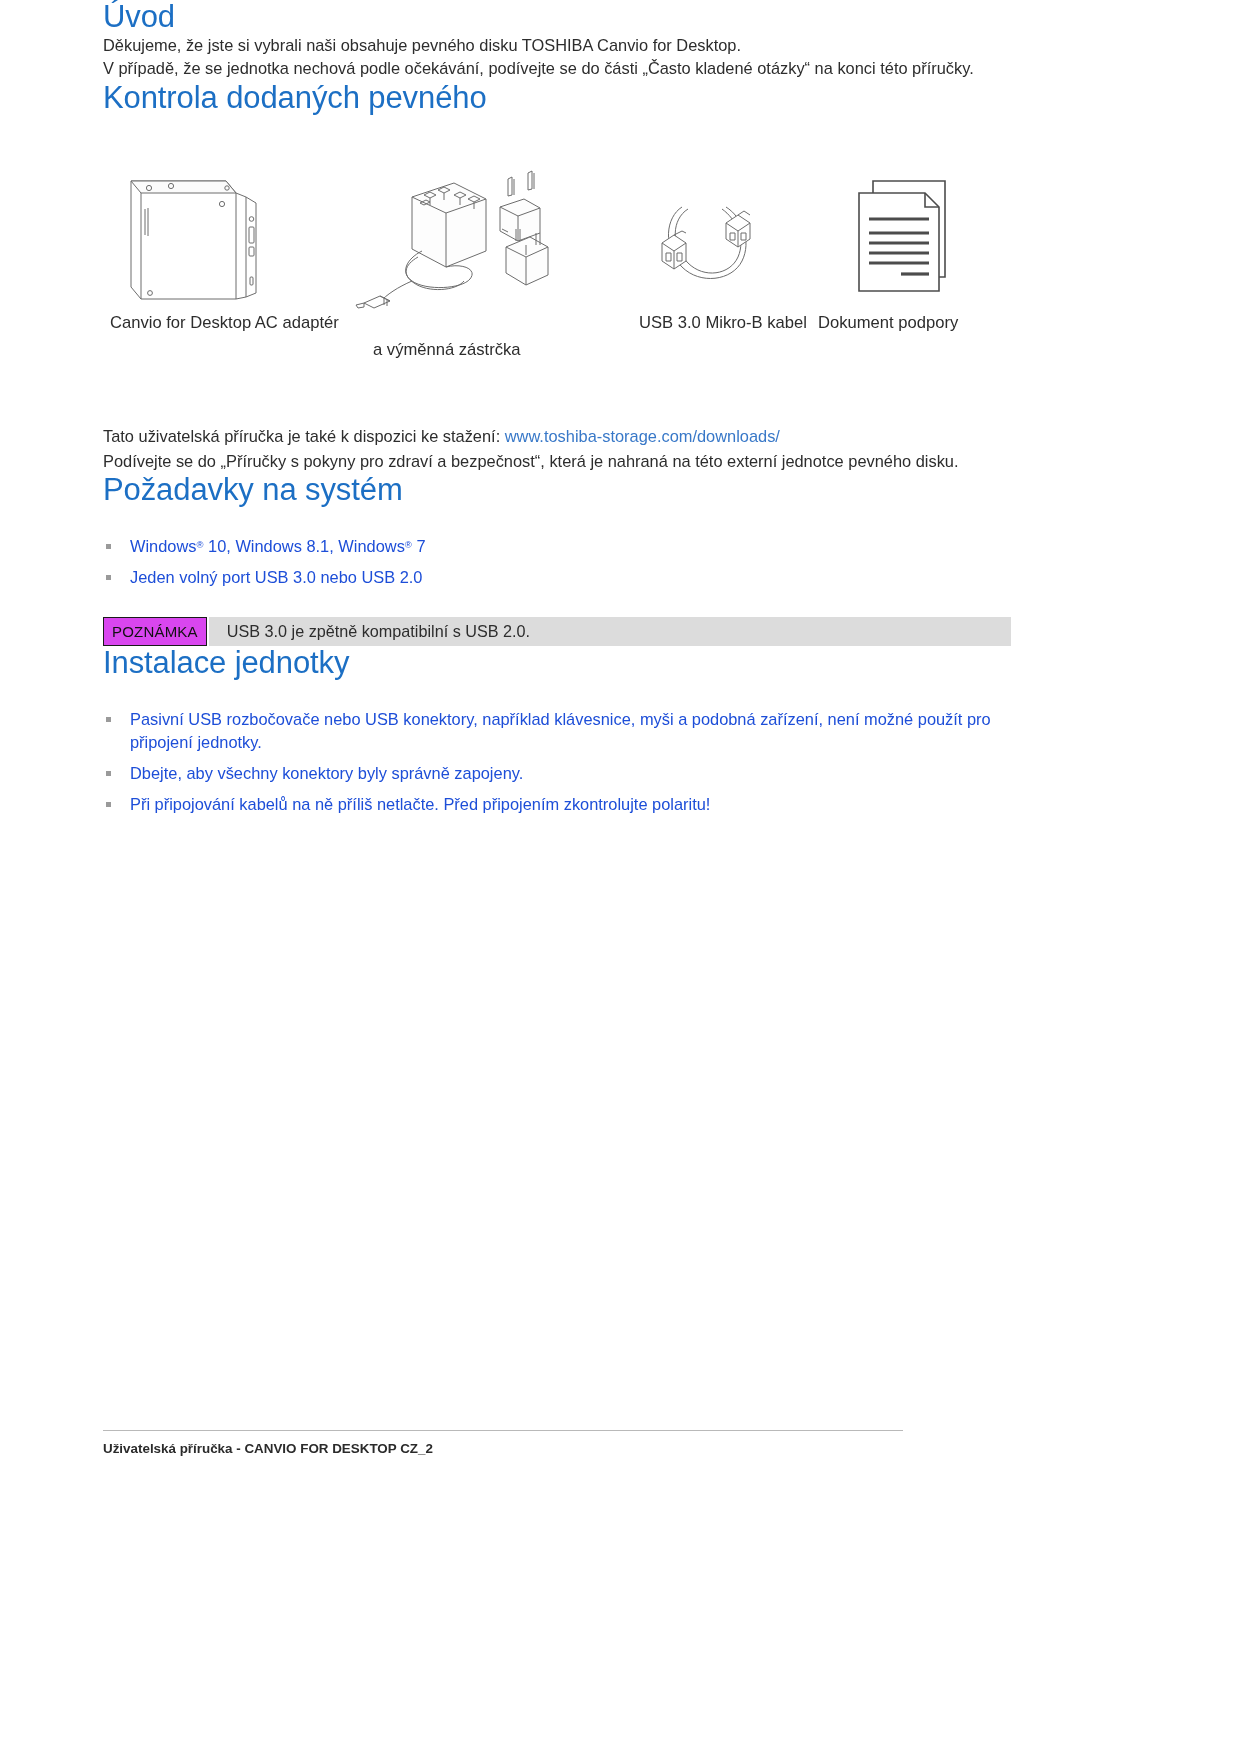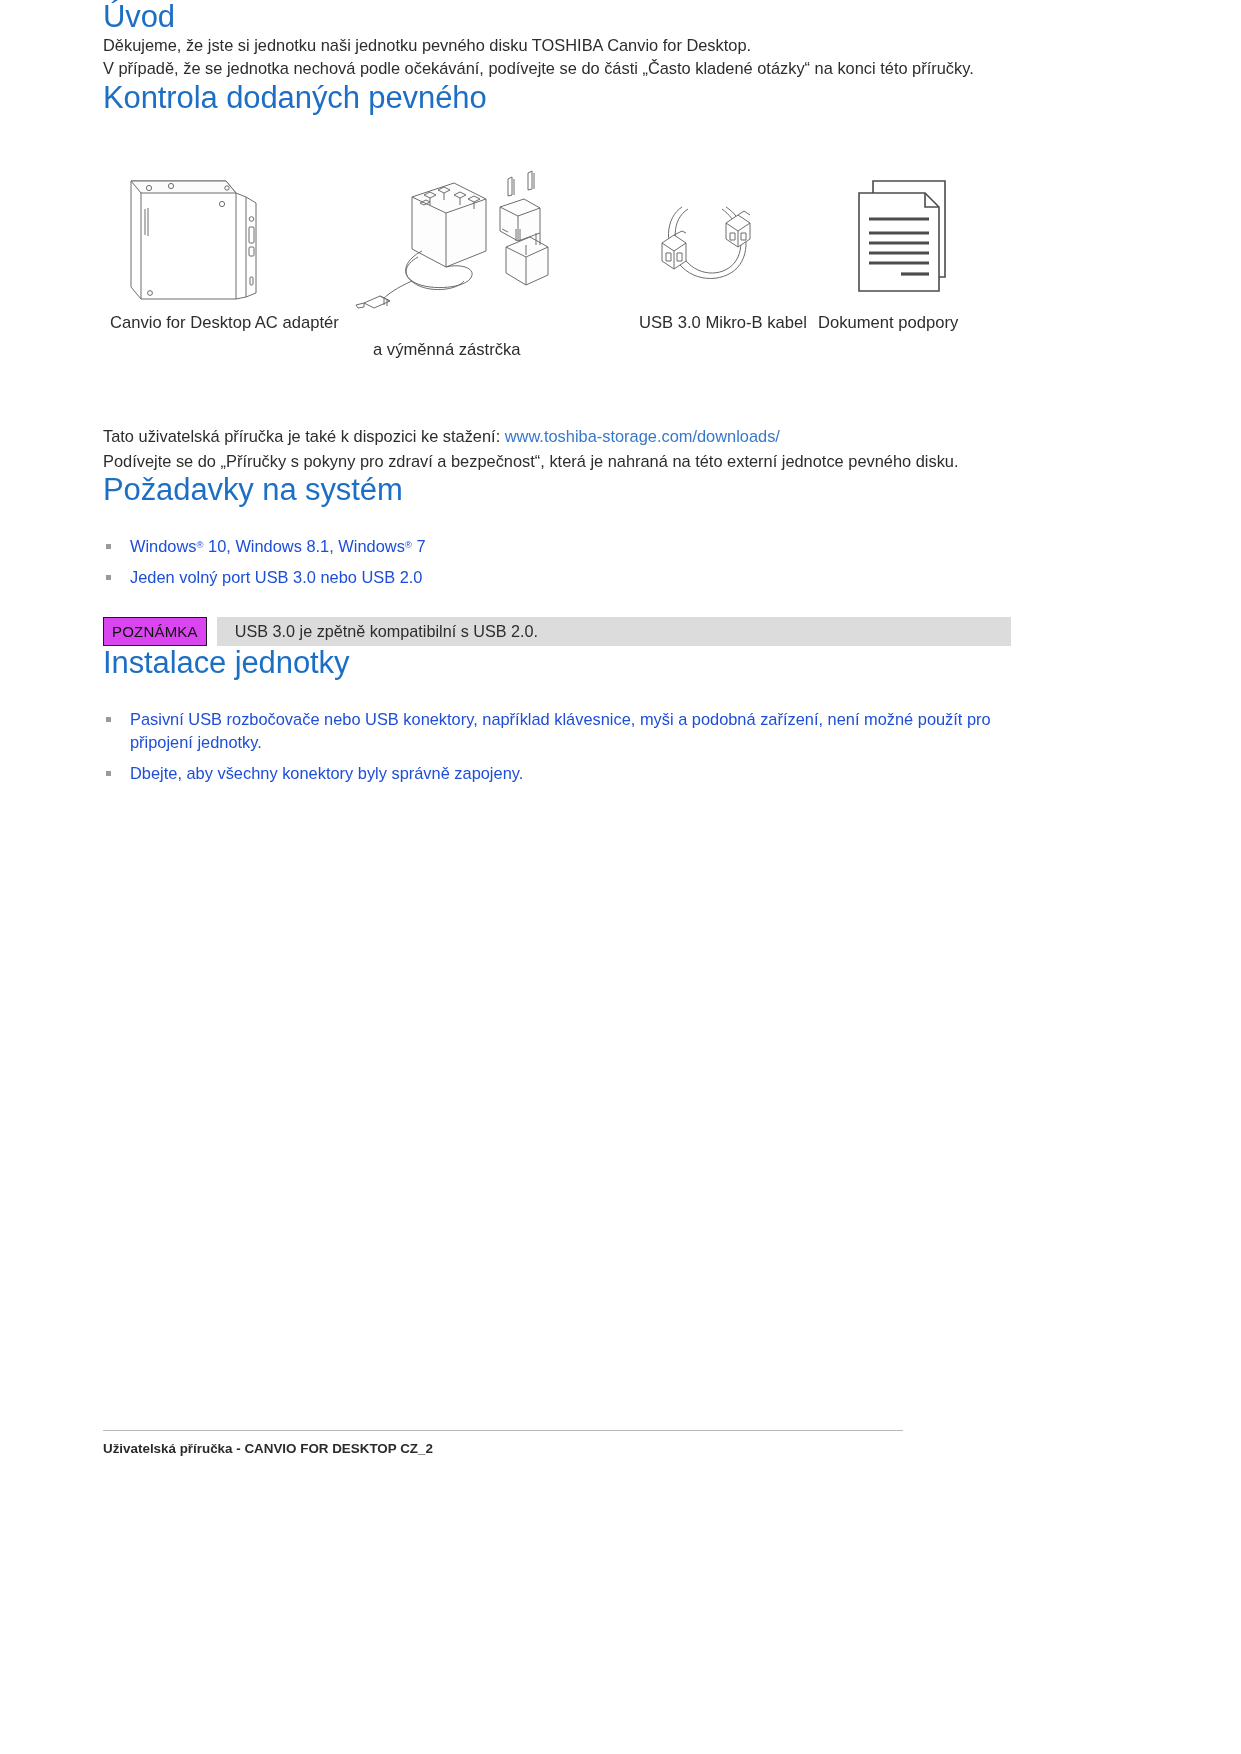--- a/index.html
+++ b/index.html
@@ -105,21 +105,21 @@
     letter-spacing: 0.2px;
   }
   .note-body {
     flex: 1;
     background: #dcdcdc;
     display: flex;
     align-items: center;
     padding-left: 18px;
     font-size: 16.2px;
     color: #2d2d2d;
-    margin-left: 10px;
+    margin-left: 2px;
   }
 
   
   .illus-band {
     position: relative;
     margin-top: 26px;
     height: 172px;
   }
   .illus {
     position: absolute;
@@ -160,21 +160,21 @@
   .footer-text .bold { font-weight: bold; }
 </style>
 </head>
 <body>
 
 <div class="page">
   <div class="content">
 
     <h1 class="section-heading h-uvod">Úvod</h1>
 
-    <p class="body p-1">Děkujeme, že jste si jednotku naši jednotku pevného disku TOSHIBA Canvio for Desktop.</p>
+    <p class="body p-1">Děkujeme, že jste si vybrali naši obsahuje pevného disku TOSHIBA Canvio for Desktop.</p>
 
 
     <p class="body p-3">V případě, že se jednotka nechová podle očekávání, podívejte se do části „Často kladené otázky“ na konci této příručky.</p>
 
     <h1 class="section-heading h-kontrola">Kontrola dodaných pevného</h1>
 
     <div class="illus-band">
 
       <div class="illus" style="left:20px; top:6px;">
         <svg width="150" height="160" viewBox="0 0 150 160">
@@ -300,20 +300,21 @@
     <div class="note-row">
       <div class="note-label">POZNÁMKA</div>
       <div class="note-body">USB 3.0 je zpětně kompatibilní s USB 2.0.</div>
     </div>
 
     <h1 class="section-heading h-instalace">Instalace jednotky</h1>
 
     <ul class="bullets first">
       <li>Pasivní USB rozbočovače nebo USB konektory, například klávesnice, myši a podobná zařízení, není možné použít pro připojení jednotky.</li>
       <li>Dbejte, aby všechny konektory byly správně zapojeny.</li>
+      <li>Při připojování kabelů na ně příliš netlačte. Před připojením zkontrolujte polaritu!</li>
     </ul>
 
   </div>
 
   <div class="footer">
     <div class="footer-rule"></div>
     <div class="footer-text"><span class="bold">Uživatelská příručka - CANVIO FOR DESKTOP CZ_2</span></div>
   </div>
 </div>
 

